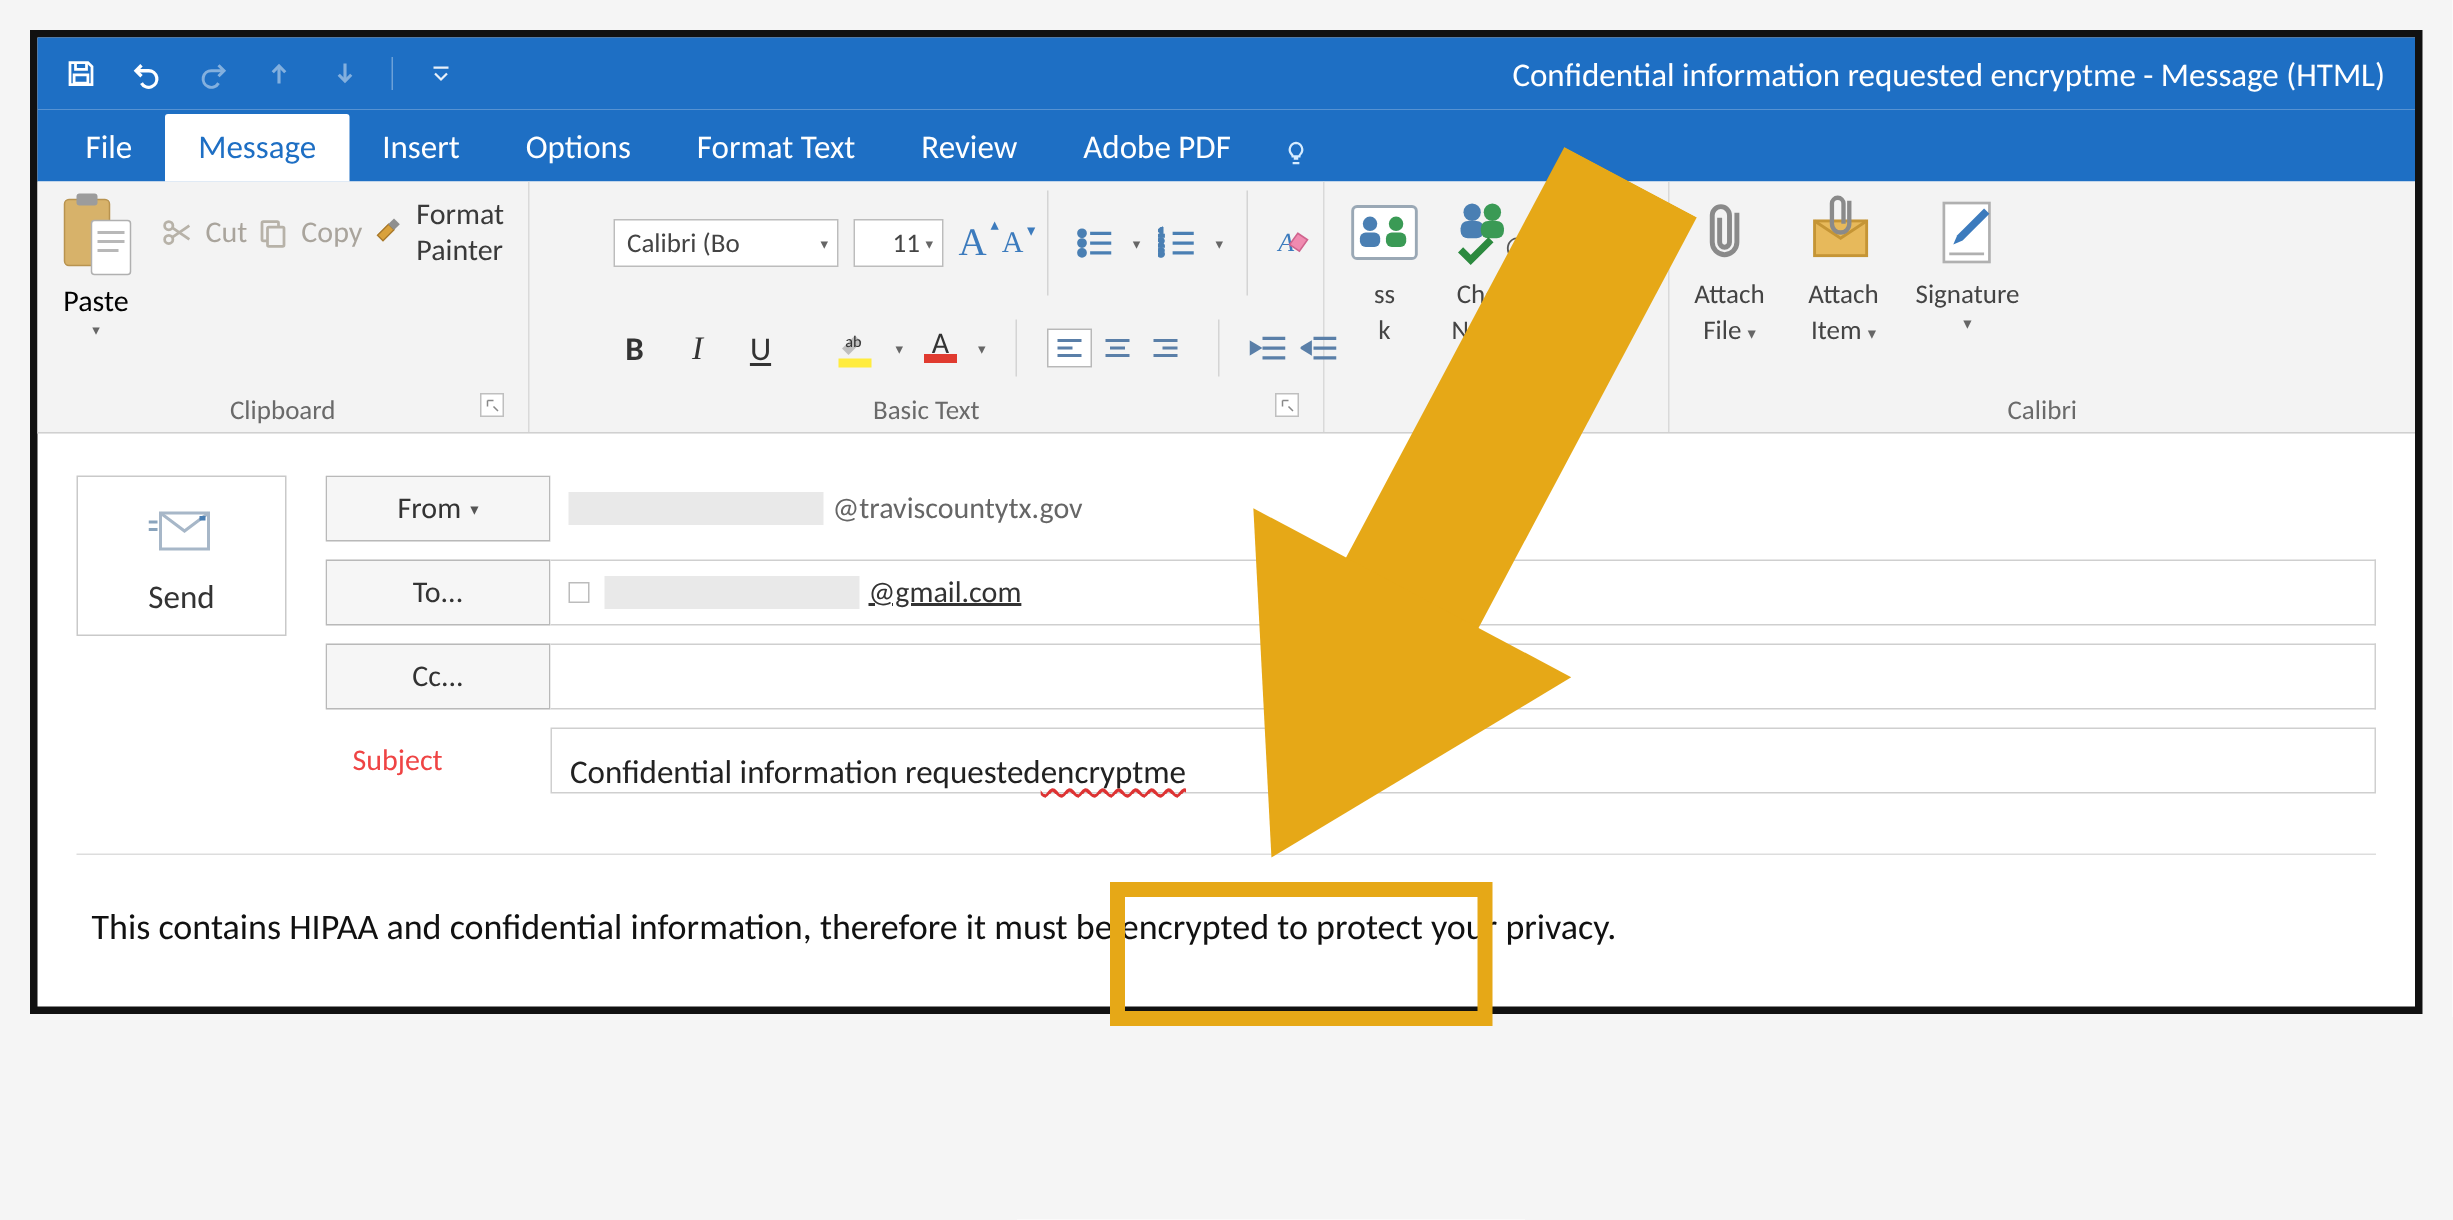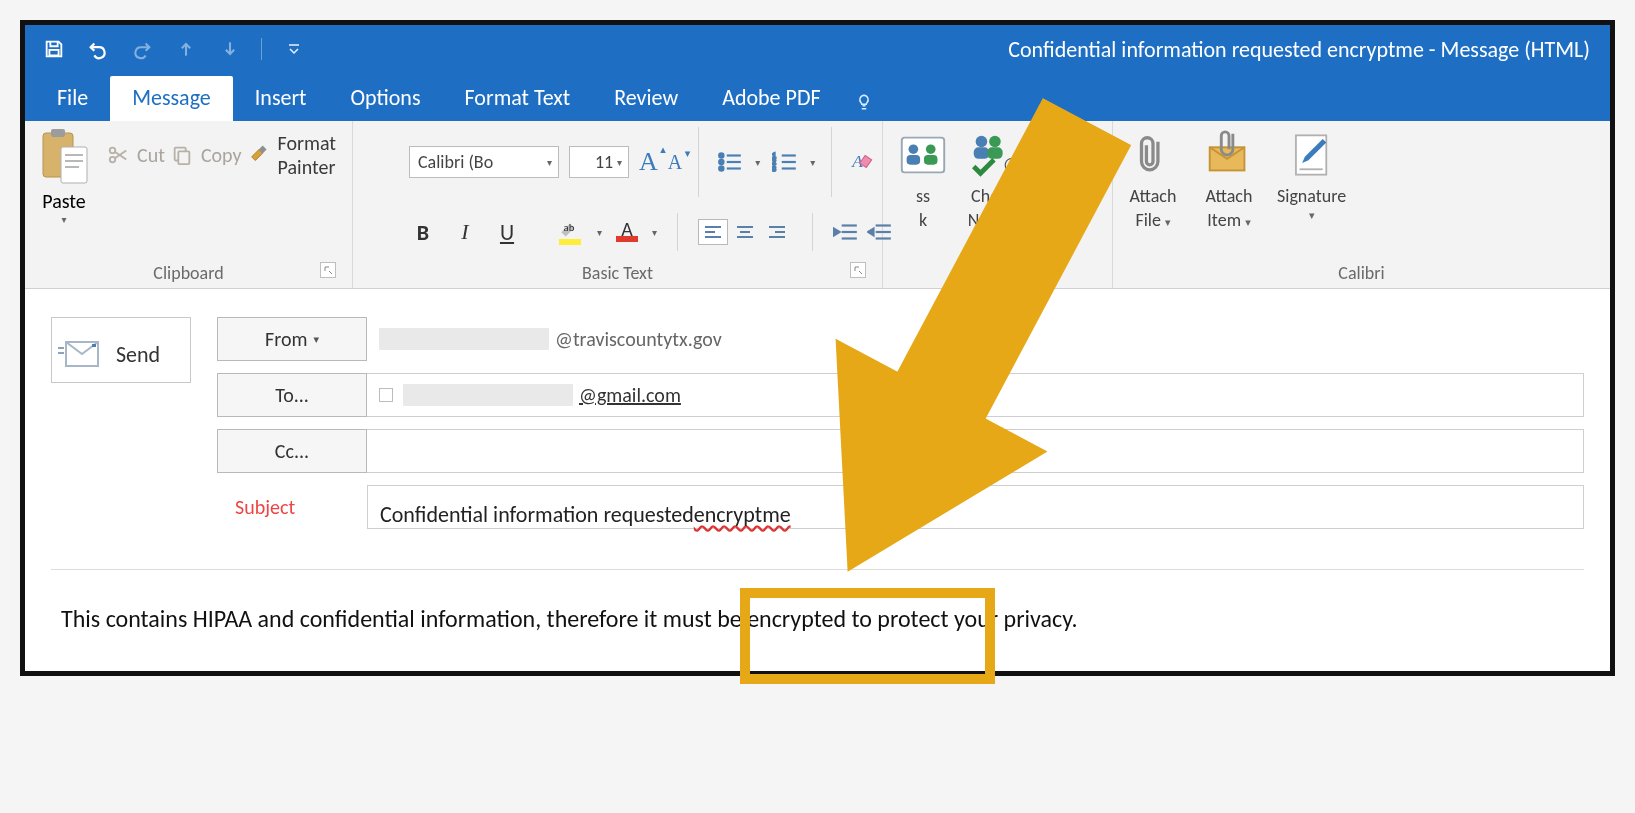--- a/index.html
+++ b/index.html
@@ -119,21 +119,21 @@
   .big-btn{ display:flex; flex-direction:column; align-items:center; font-size:18px; color:#444; gap:2px;}
   .big-btn .big-icon{ width:56px; height:56px; display:flex; align-items:center; justify-content:center;}
   .big-btn .caret{ font-size:11px; color:#666;}
 
   
   .include-controls{display:flex; gap:20px;}
 
   
   .compose { padding: 28px 26px 10px; font-size:22px; color:#222; }
   .send-col {
-    width:140px; border:1px solid #c9c9c9; display:flex; flex-direction:row;
+    width:140px; border:1px solid #c9c9c9; display:flex; flex-direction:column;
     align-items:center; padding:20px 6px 12px; gap:14px;
     float:left; margin-right:26px;
   }
   .send-icon { width:44px; height:32px;}
   .fields { overflow:hidden; }
   .frow { display:flex; align-items:center; margin-bottom:12px; }
   .fbtn {
     width:150px; height:44px; border:1px solid #b9b9b9; background:#f6f6f6;
     display:flex; align-items:center; justify-content:center; gap:6px; font-size:20px; color:#333;
   }

